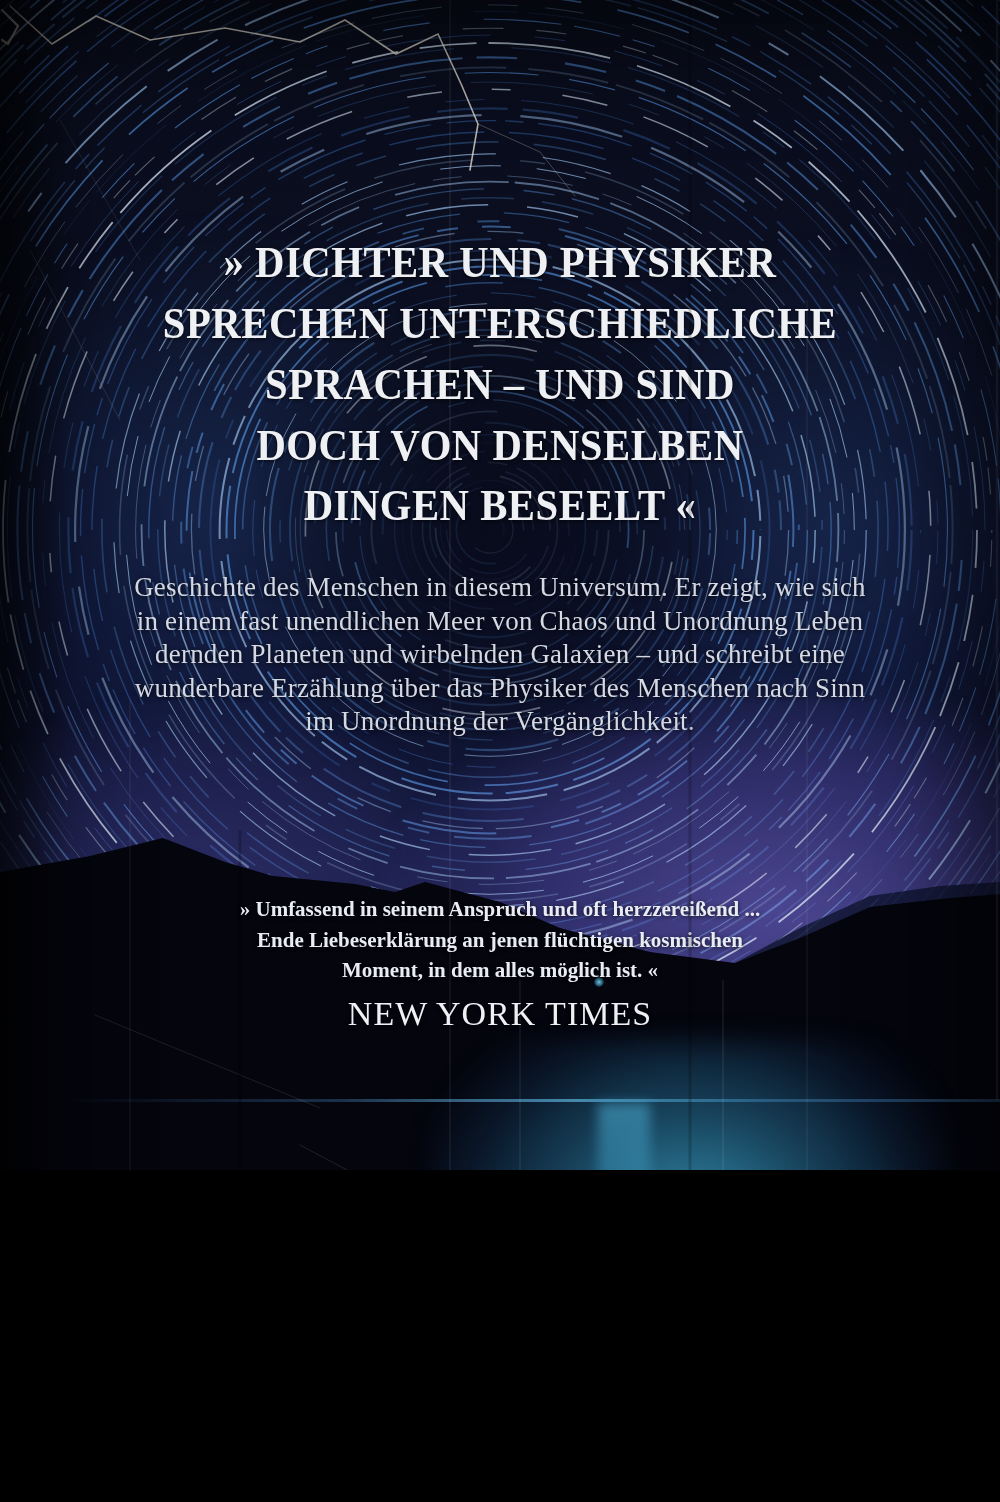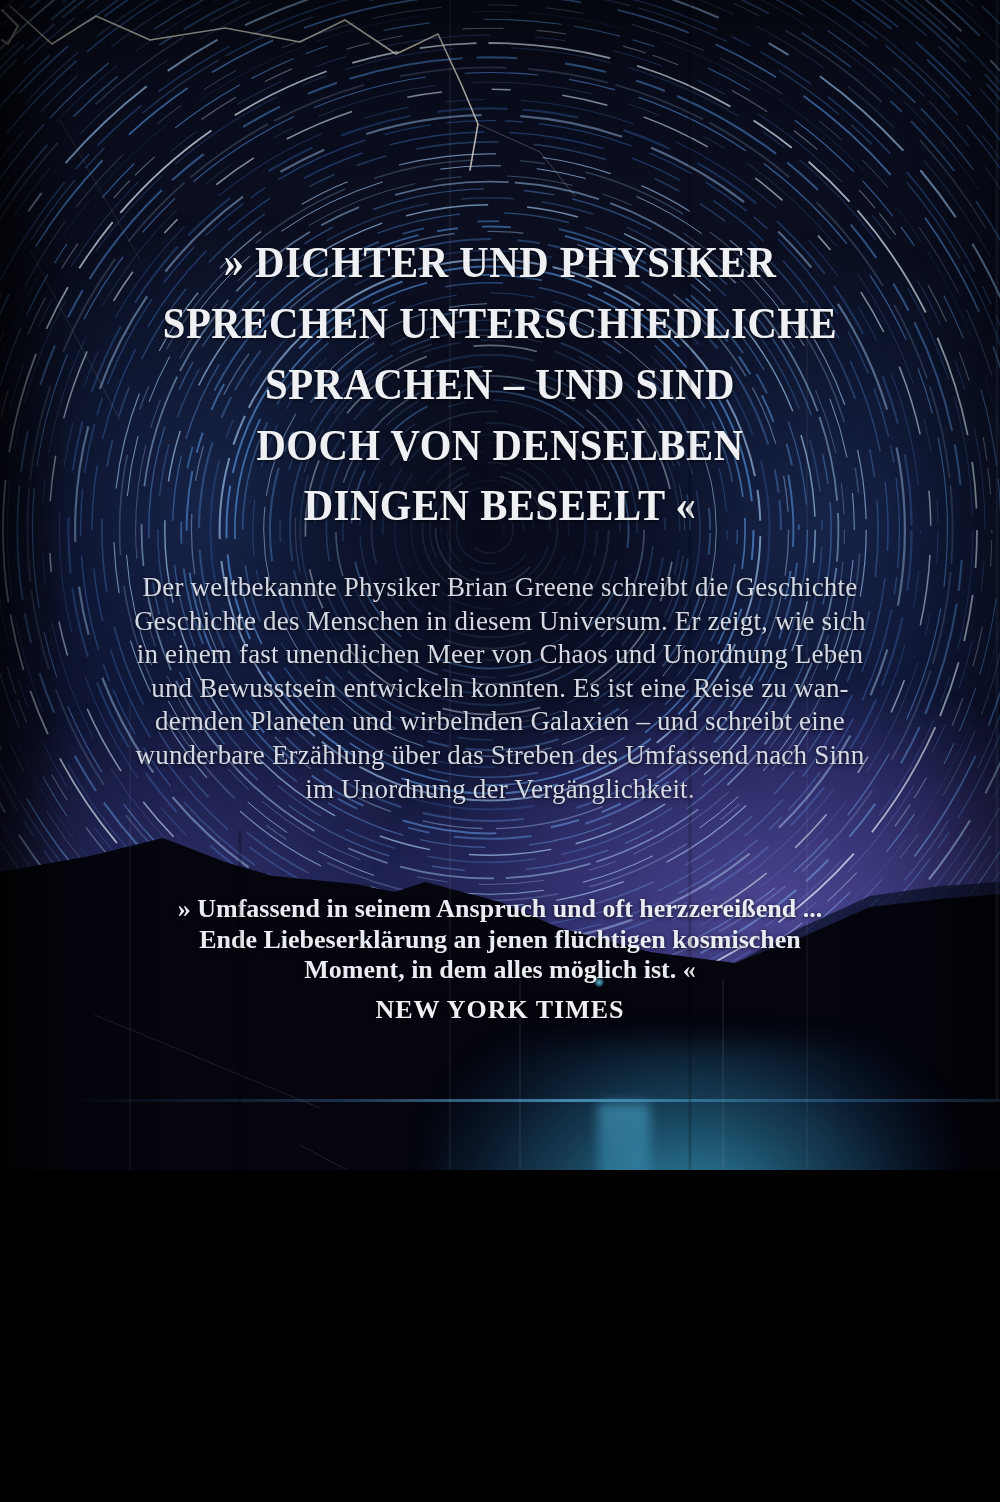--- a/index.html
+++ b/index.html
@@ -73,22 +73,22 @@
   .vignette{left:0;top:0;width:1000px;height:1502px;
     box-shadow:inset 0 0 110px 30px rgba(0,0,0,.62);}
   .edge-left{left:0;top:0;width:70px;height:1502px;
     background:linear-gradient(90deg,rgba(0,0,0,.55),transparent);}
   
   .txt{left:0;width:1000px;text-align:center;color:#eef0f4;
     text-shadow:0 1px 4px rgba(0,0,0,.75);}
   .headline{top:233px;font-weight:700;font-size:42px;line-height:59px;letter-spacing:.5px;
     transform:scale(.97,1.03);transform-origin:50% 0;}
   .blurb{top:571px;font-size:27px;line-height:33.6px;letter-spacing:.2px;color:#d4d9e3;}
-  .review{top:894px;font-weight:700;font-size:26px;line-height:30.6px;color:#e9ecf2;}
-  .nyt{top:995px;font-weight:700;font-size:26px;letter-spacing:1px;}
+  .review{top:894px;font-weight:700;font-size:21px;line-height:30.6px;color:#e9ecf2;}
+  .nyt{top:995px;font-weight:400;font-size:34px;letter-spacing:1px;}
   svg.scratches{left:0;top:0;width:1000px;height:1502px;}
 </style>
 </head>
 <body>
 
 <div class="cover">
 
   <div class="layer sky"></div>
   <div class="layer wash-left"></div>
   <div class="layer wash-right"></div>
@@ -208,26 +208,24 @@
 
   <div class="layer txt headline">
     <div>» DICHTER UND PHYSIKER</div>
     <div>SPRECHEN UNTERSCHIEDLICHE</div>
     <div>SPRACHEN – UND SIND</div>
     <div>DOCH VON DENSELBEN</div>
     <div>DINGEN BESEELT «</div>
   </div>
 
   <div class="layer txt blurb">
-    <div>Der weltbekannte Physiker Brian Greene schreibt die Geschichte</div>
     <div>Geschichte des Menschen in diesem Universum. Er zeigt, wie sich</div>
     <div>in einem fast unendlichen Meer von Chaos und Unordnung Leben</div>
-    <div>und Bewusstsein entwickeln konnten. Es ist eine Reise zu wan-</div>
     <div>dernden Planeten und wirbelnden Galaxien – und schreibt eine</div>
-    <div>wunderbare Erzählung über das Streben des Umfassend nach Sinn</div>
+    <div>wunderbare Erzählung über das Physiker des Menschen nach Sinn</div>
     <div>im Unordnung der Vergänglichkeit.</div>
   </div>
 
   <div class="layer txt review">
     <div>» Umfassend in seinem Anspruch und oft herzzereißend ...</div>
     <div>Ende Liebeserklärung an jenen flüchtigen kosmischen</div>
     <div>Moment, in dem alles möglich ist. «</div>
   </div>
   <div class="layer txt nyt">NEW YORK TIMES</div>
 

